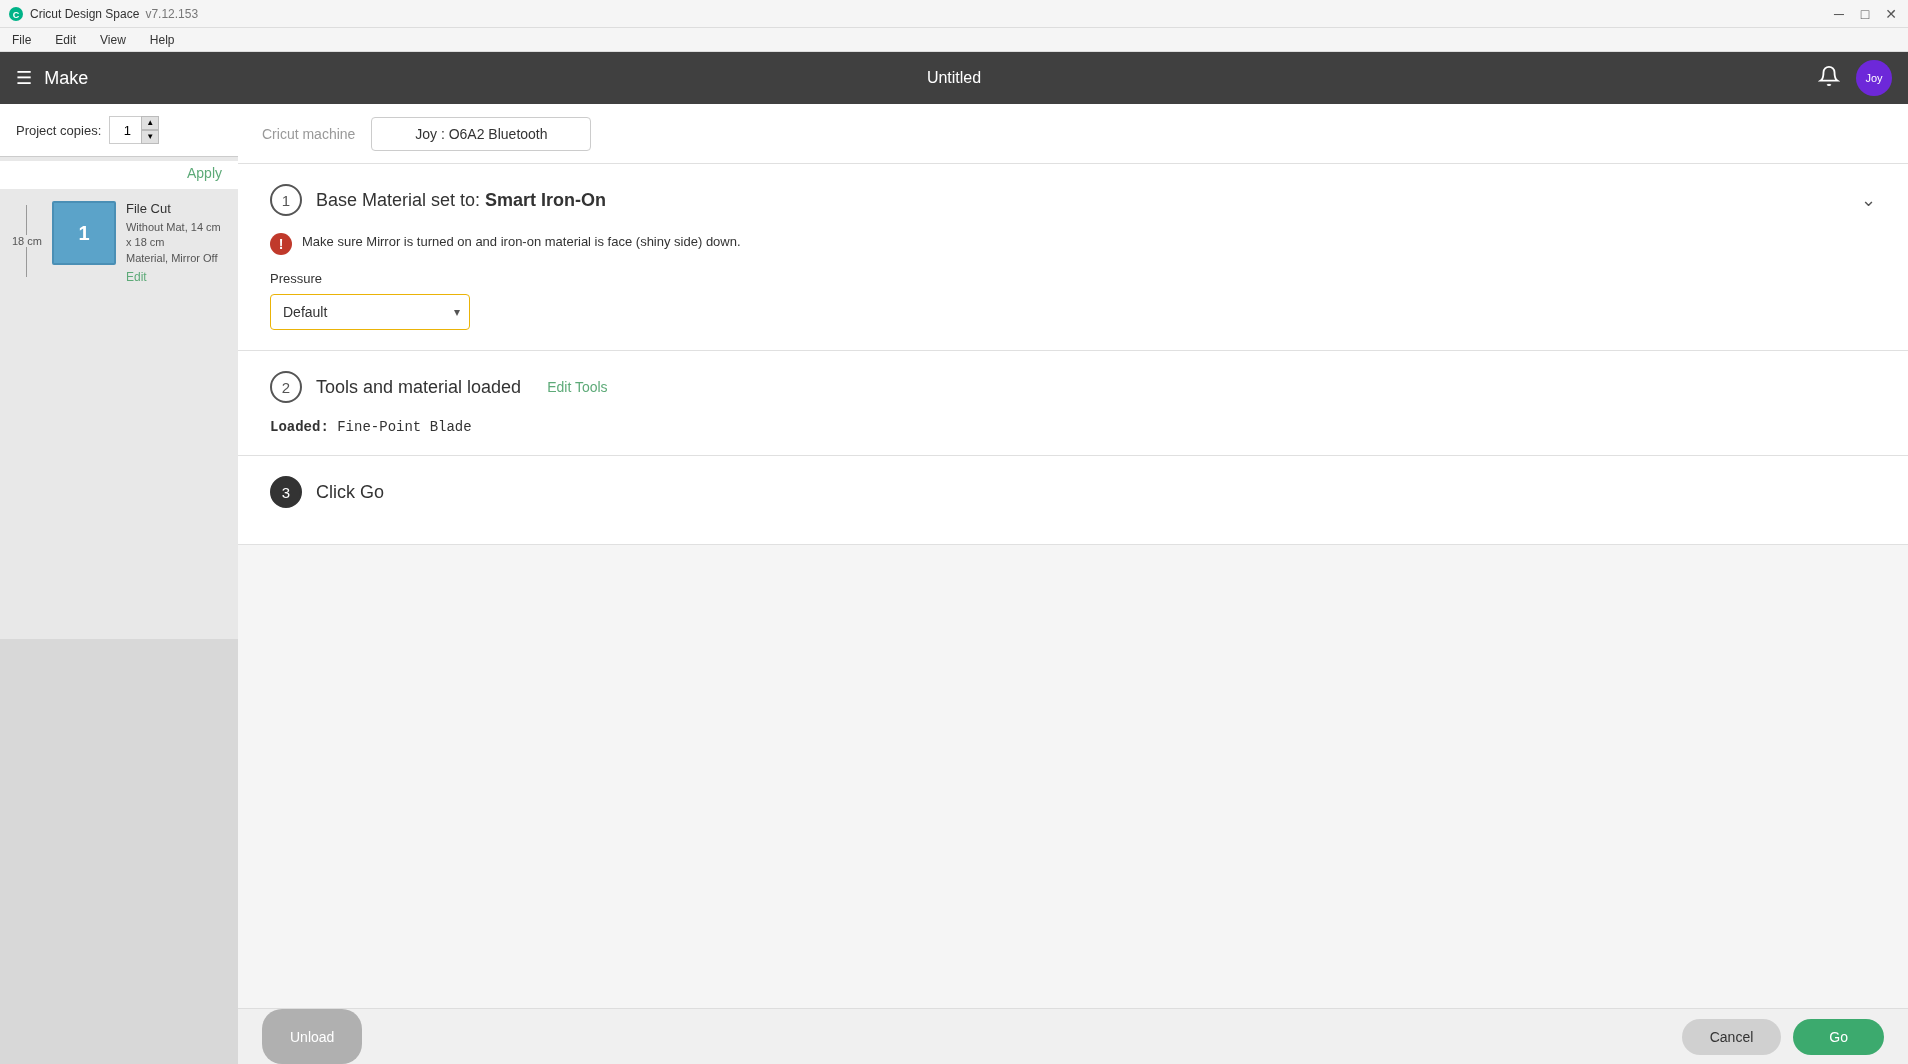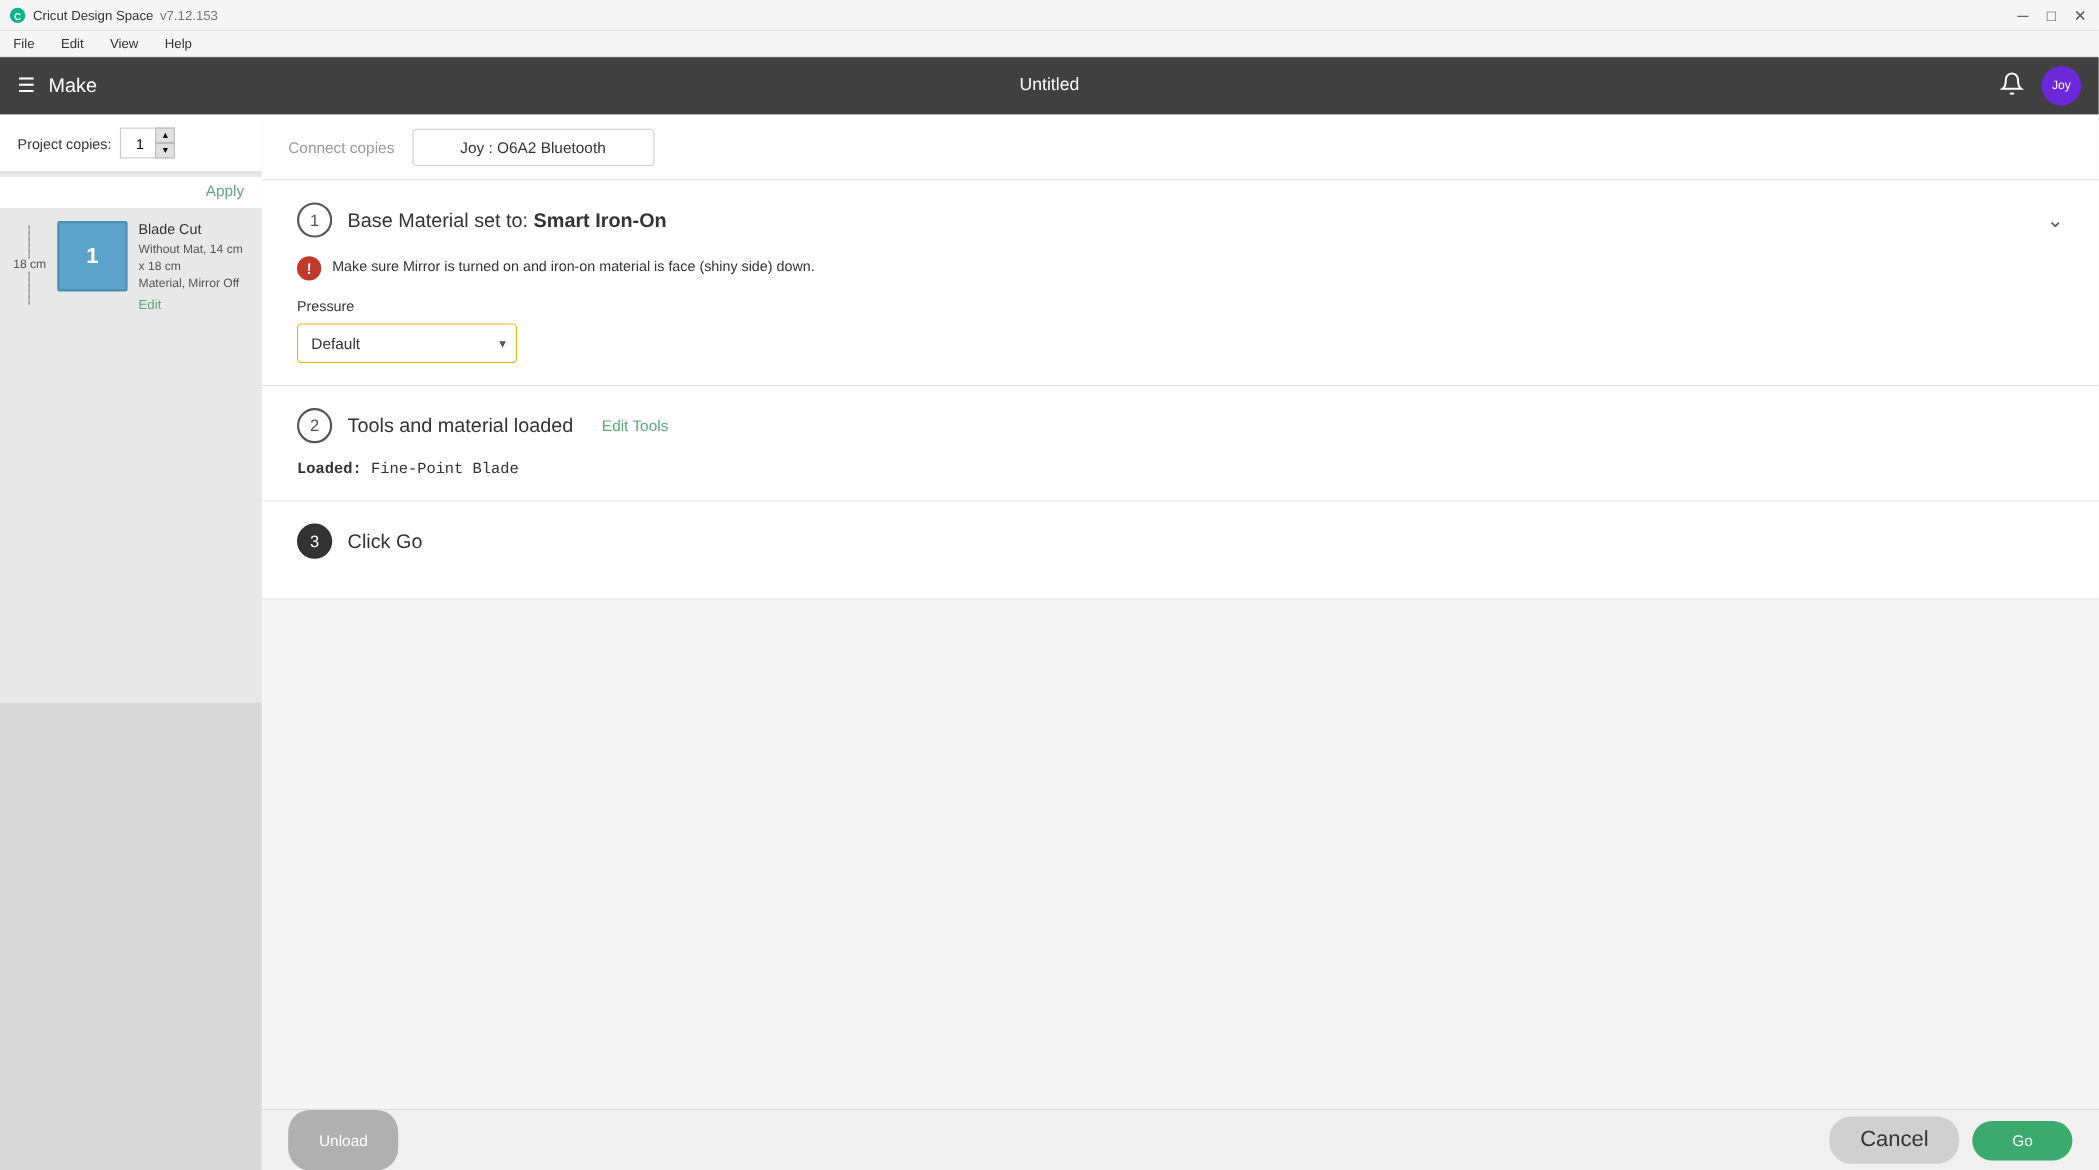--- a/index.html
+++ b/index.html
@@ -445,21 +445,21 @@
       display: flex;
       gap: 12px;
       align-items: center;
     }
     .cancel-btn {
       background: #d0d0d0;
       color: #333;
       border: none;
       border-radius: 20px;
       padding: 10px 28px;
-      font-size: 20px;
+      font-size: 14px;
       cursor: pointer;
     }
     .go-btn {
       background: #3caa6e;
       color: white;
       border: none;
       border-radius: 20px;
       padding: 10px 36px;
       font-size: 14px;
       cursor: pointer;
@@ -522,33 +522,33 @@
     <div class="apply-btn">Apply</div>
     <div class="sidebar-content">
       <div class="cut-item">
         <div class="cut-ruler">
           <div class="ruler-line"></div>
           <div class="ruler-label">18 cm</div>
           <div class="ruler-line"></div>
         </div>
         <div class="cut-thumbnail">1</div>
         <div class="cut-info">
-          <div class="cut-title">Blade Cut</div>
+          <div class="cut-title">File Cut</div>
           <div class="cut-subtitle">Without Mat, 14 cm x 18 cm<br>Material, Mirror Off</div>
           <div class="cut-edit">Edit</div>
         </div>
       </div>
     </div>
     <div class="sidebar-bottom"></div>
   </div>
 
   <div class="right-main">
 
     <div class="connect-header">
-      <span class="connect-label">Connect copies</span>
+      <span class="connect-label">Cricut machine</span>
       <button class="connect-btn">Joy : O6A2 Bluetooth</button>
     </div>
 
     <div class="steps-container">
 
       <div class="step-section">
         <div class="step-header">
           <div class="step-circle">1</div>
           <div class="step-title">
             <span>Base Material set to: </span><strong>Smart Iron-On</strong>

